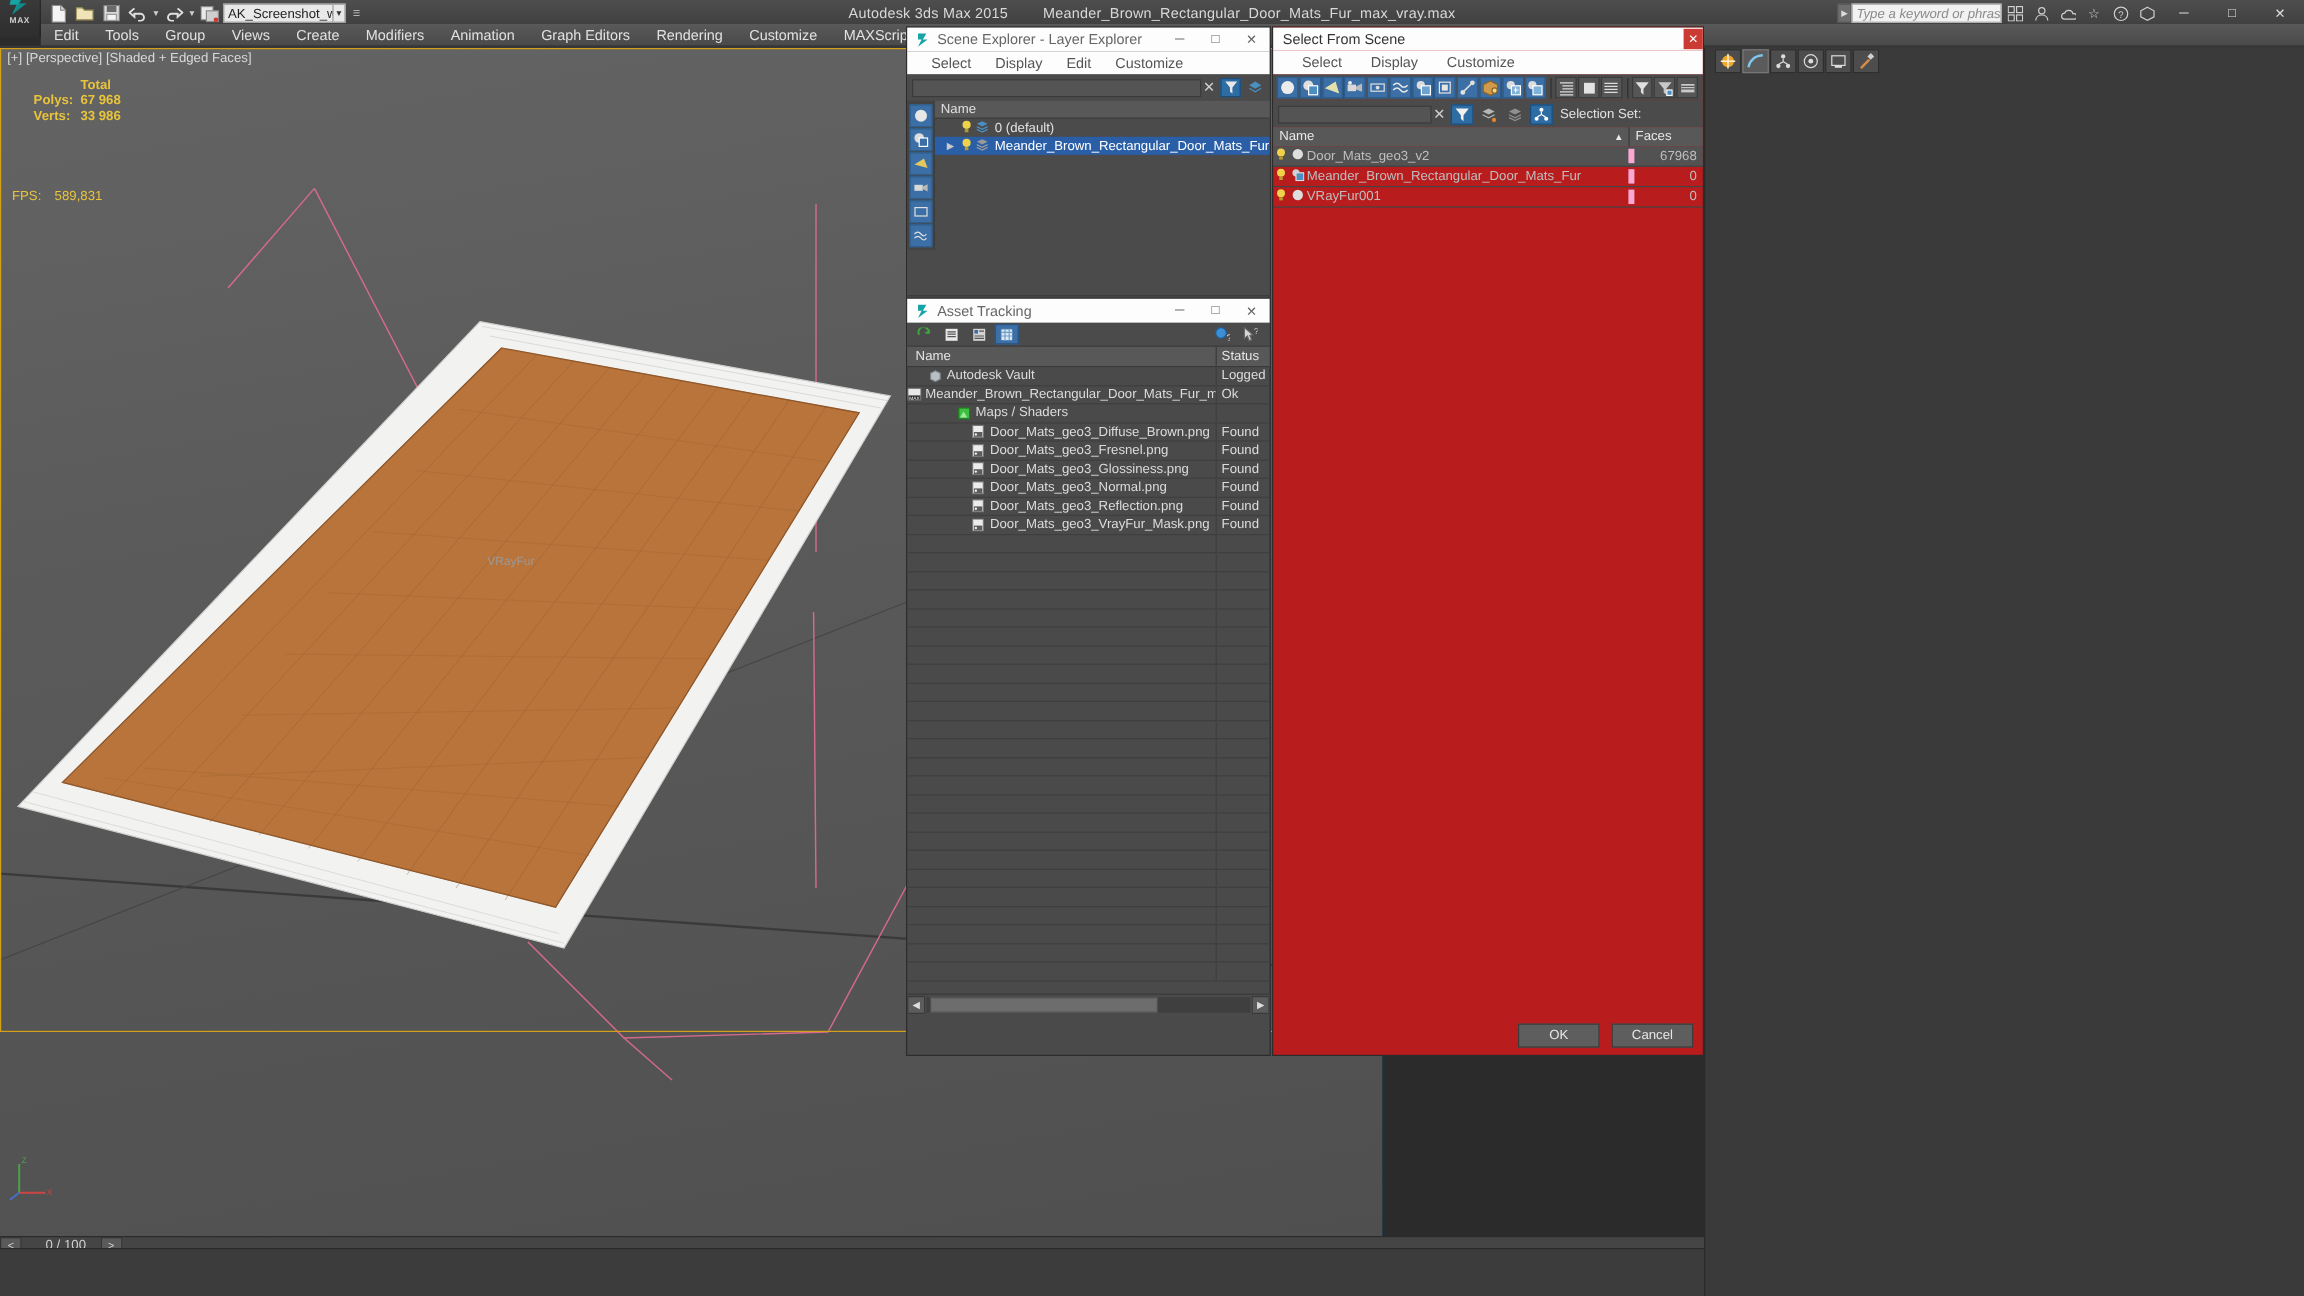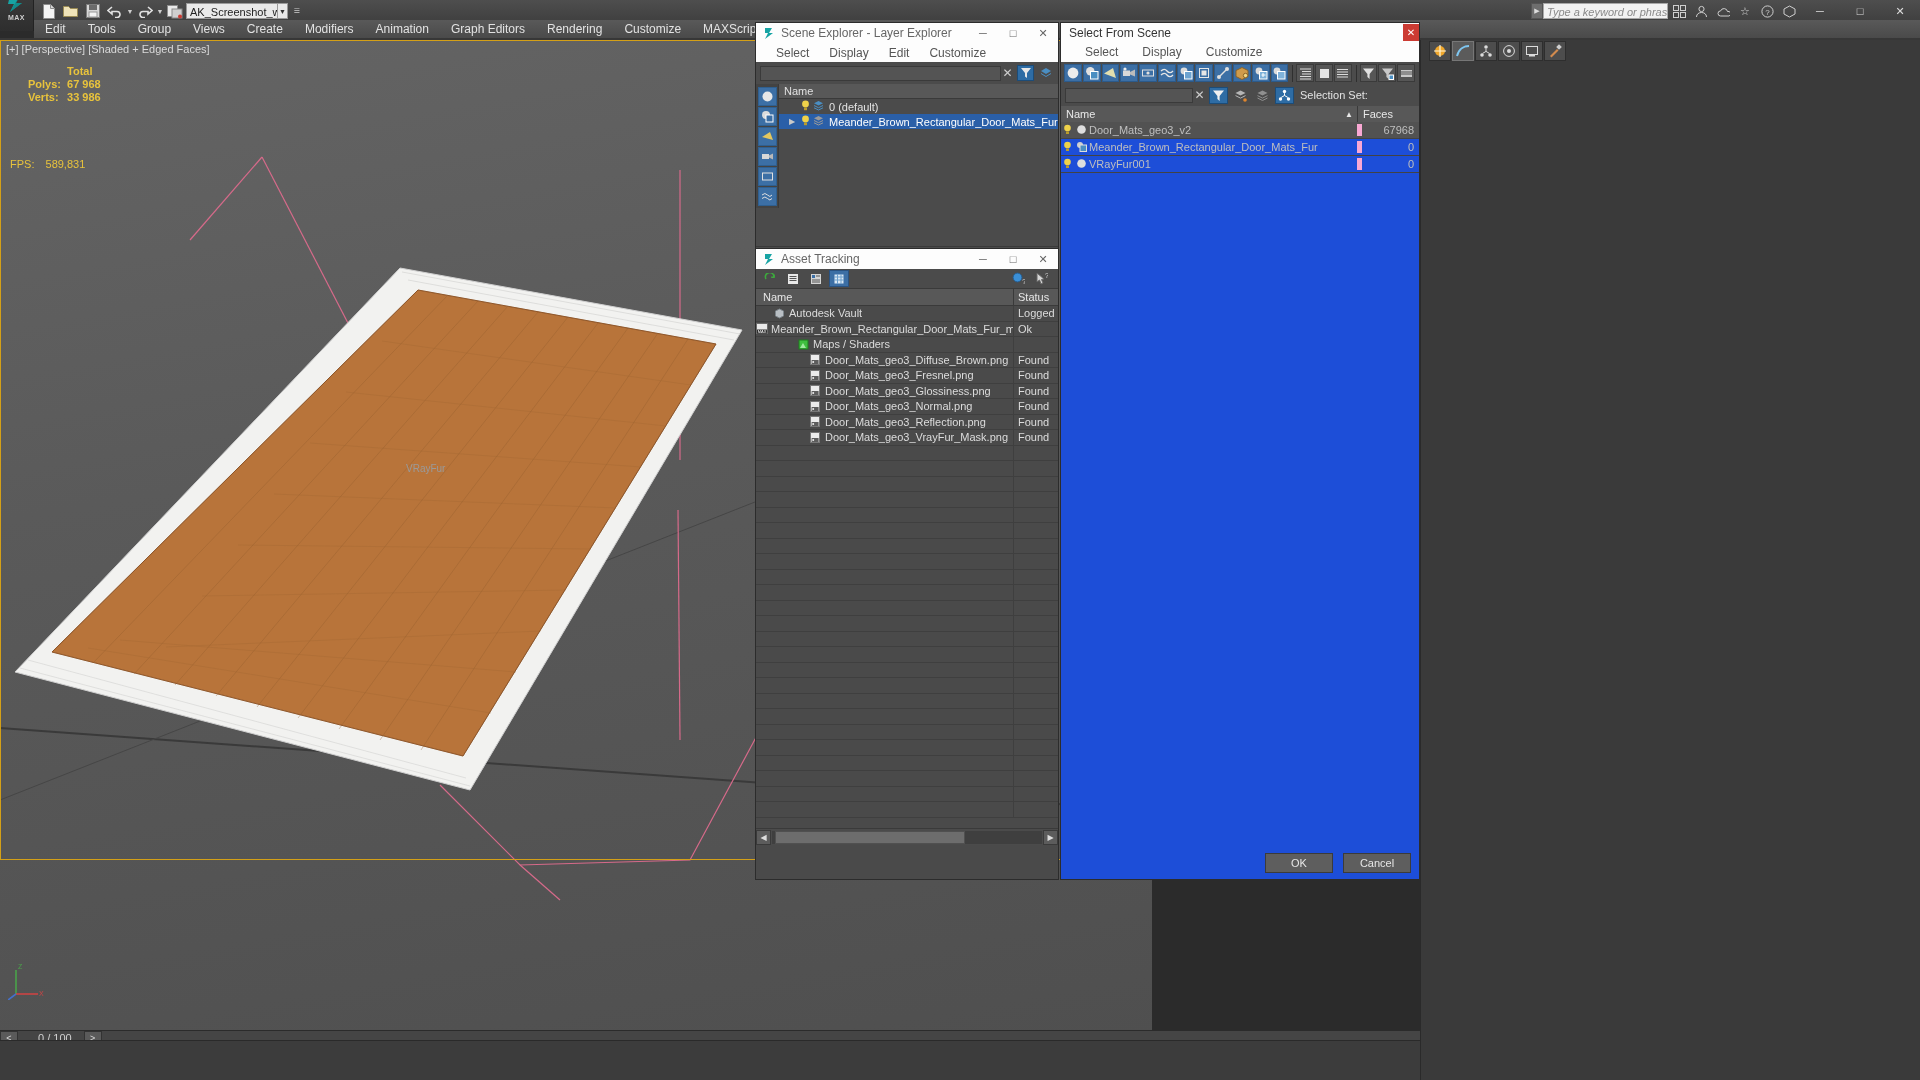--- a/index.html
+++ b/index.html
@@ -164,21 +164,21 @@
   .at-row .n{flex:1;display:flex;align-items:center;overflow:hidden;white-space:nowrap;border-right:1px solid #3f3f3f;height:100%;}
   .at-row .s{width:44px;padding-left:4px;}
   .at-row .fico{width:12px;height:11px;margin-right:3px;display:inline-block;}
   .at-scroll{height:17px;background:#4b4b4b;display:flex;align-items:center;border-top:1px solid #3a3a3a;}
   .at-scroll .ar{width:15px;height:15px;background:#5c5c5c;border:1px solid #3a3a3a;
     display:flex;align-items:center;justify-content:center;font-size:8px;color:#ddd;}
   .at-scroll .bar{flex:1;height:13px;background:#3f3f3f;margin:0 1px;position:relative;}
   .at-scroll .thumb{position:absolute;left:3px;top:0;width:190px;height:13px;background:#6d6d6d;border:1px solid #505050;}
 
   
-  #selectFromScene{ left:1060px; top:22px; width:360px; height:858px; background:#1d4ed8;}
+  #selectFromScene{ left:1060px; top:22px; width:360px; height:858px; background:#b91c1c;}
   .sfs-title{height:19px;background:#fdfdfd;display:flex;align-items:center;padding-left:8px;
     color:#333;font-size:12px;}
   .sfs-close{margin-left:auto;width:16px;height:17px;background:#cc3b33;color:#fff;
     display:flex;align-items:center;justify-content:center;font-size:10px;}
   .sfs-menubar{height:20px;background:#fdfdfd;display:flex;align-items:center;padding-left:12px;}
   .sfs-menubar .mi{font-size:12px;color:#555;padding:0 12px;}
   .sfs-toolbar{height:22px;background:#4b4b4b;display:flex;align-items:center;padding:2px 3px;}
   .sfs-tb{width:18px;height:18px;margin-right:1px;border:1px solid #2c5a8a;background:#3c6fa5;
     display:flex;align-items:center;justify-content:center;}
   .sfs-tb.plain{background:#565656;border:1px solid #3a3a3a;}
@@ -207,20 +207,25 @@
   .cp-tab{width:22px;height:20px;margin-right:1px;background:#4d4d4d;border:1px solid #2e2e2e;
     display:flex;align-items:center;justify-content:center;font-size:11px;color:#ddd;}
   .cp-tab.active{background:#5b5b5b;border-color:#777;}
 </style>
 </head>
 <body>
 
 <div class="app">
 
   <div class="titlebar">
+    <div class="title-center">
+      <span>Autodesk 3ds Max  2015</span>
+      <span style="display:inline-block;width:22px;"></span>
+      <span>Meander_Brown_Rectangular_Door_Mats_Fur_max_vray.max</span>
+    </div>
 
     <div class="tb-right">
       <div class="search-arrow">▶</div>
       <div class="searchbox">Type a keyword or phrase</div>
       <div class="tb-icon">
         <svg width="13" height="13" viewBox="0 0 13 13">
             <rect x="0.5" y="0.5" width="5" height="5" fill="none" stroke="#cfcfcf"></rect>
             <rect x="7.5" y="0.5" width="5" height="5" fill="none" stroke="#cfcfcf"></rect>
             <rect x="0.5" y="7.5" width="5" height="5" fill="none" stroke="#cfcfcf"></rect>
             <rect x="7.5" y="7.5" width="5" height="5" fill="none" stroke="#cfcfcf"></rect>

